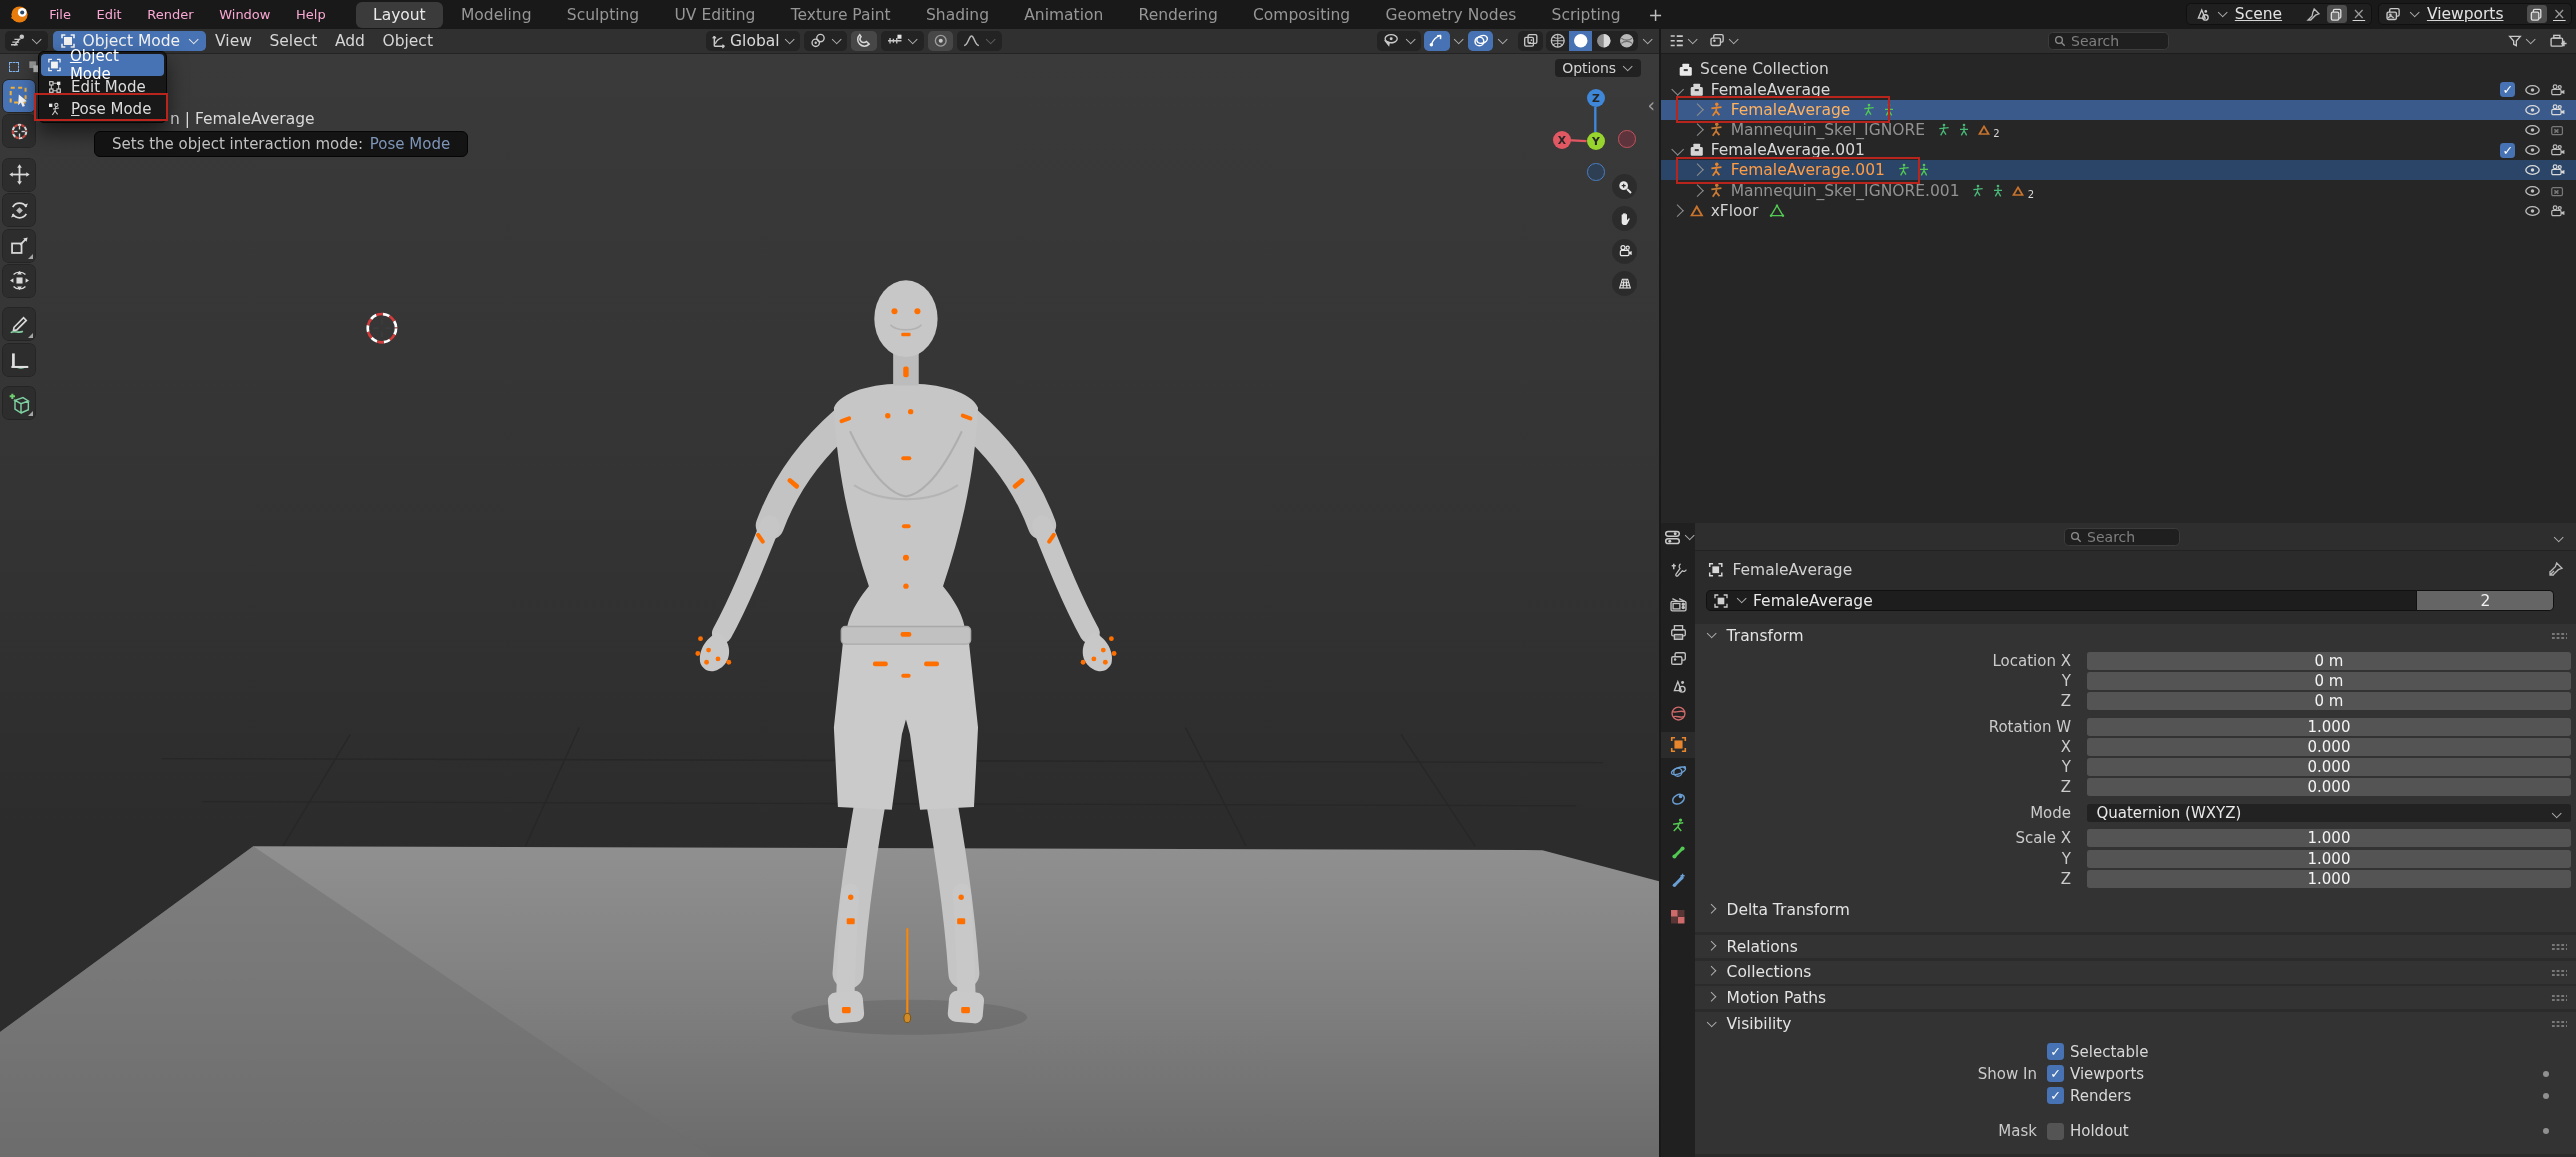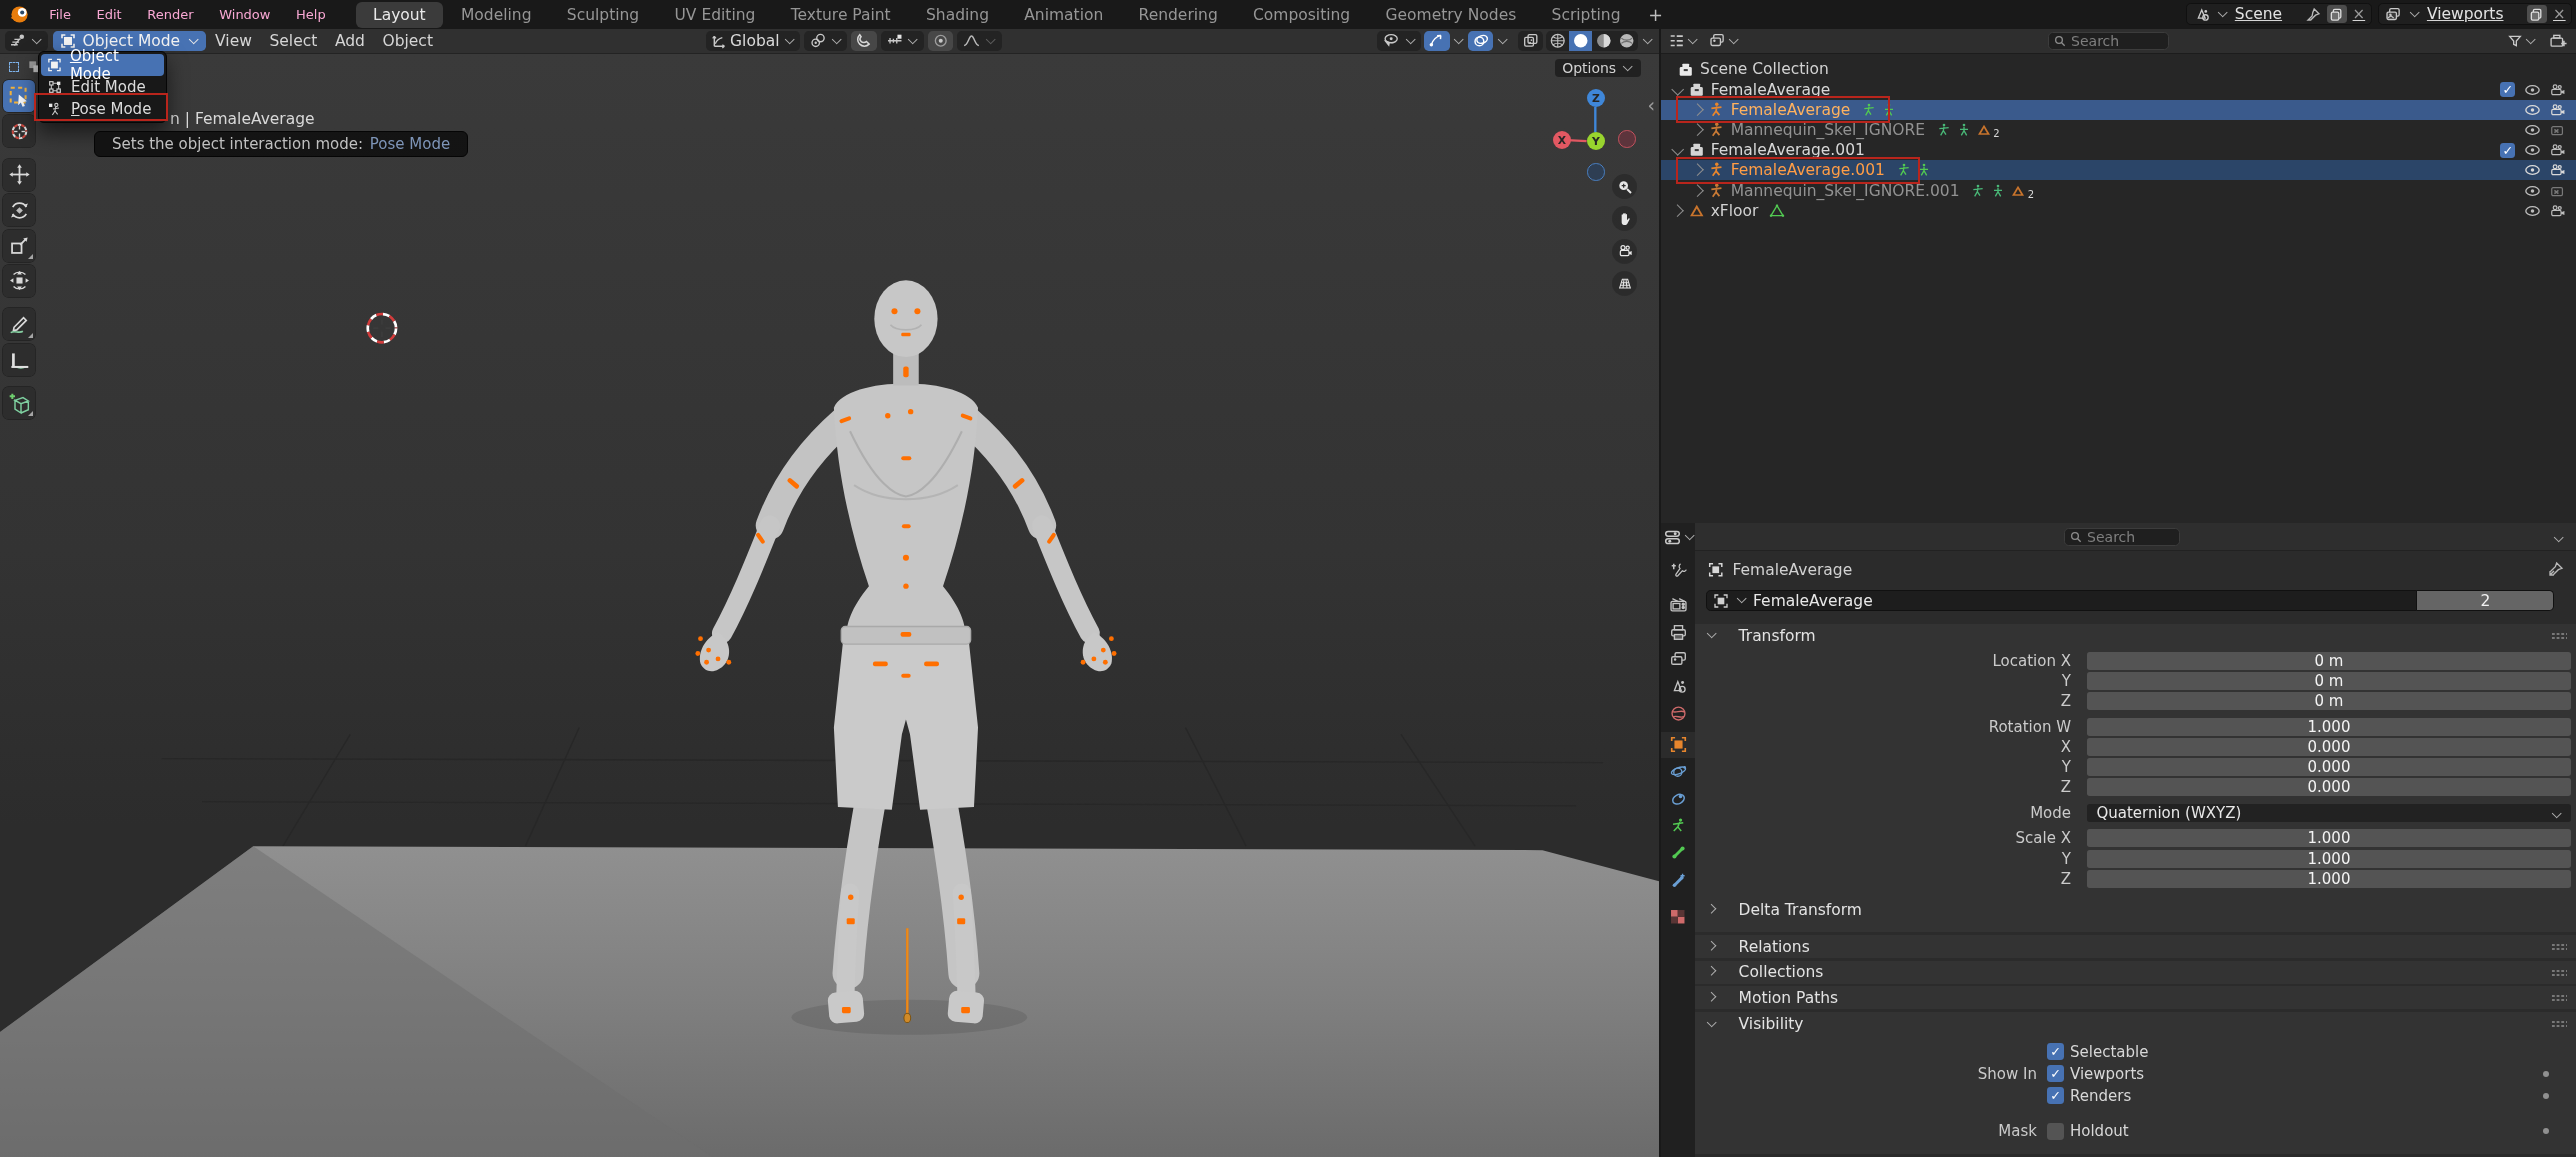--- a/index.html
+++ b/index.html
@@ -143,21 +143,21 @@
   .crumbs .lbl { font-size:15.5px; color:#d2d2d2; }
   .pin { position:absolute; top:38px; right:12px; }
   .name-row { position:absolute; top:67px; left:10.8px; right:21.6px; height:21px; display:flex; }
   .name-field { flex:1; background:#1d1d1d; border-radius:4.7px 0 0 4.7px; display:flex; align-items:center;
                 padding:0 6.7px; gap:5.4px; border:0.7px solid #111; }
   .name-field .lbl { font-size:15.5px; color:#e8e8e8; }
   .users-btn { width:137px; background:#656565; border-radius:0 4.7px 4.7px 0; display:flex; align-items:center;
                justify-content:center; font-size:15.5px; color:#f2f2f2; border:0.7px solid #111; border-left:none; }
   .panels { position:absolute; top:101px; left:0; right:0; }
   .panel { background:#333333; margin-bottom:2.7px; position:relative; }
-  .p-head { height:23px; display:flex; align-items:center; padding-left:10.8px; gap:20px; position:relative; }
+  .p-head { height:23px; display:flex; align-items:center; padding-left:10.8px; gap:8px; position:relative; }
   .p-head .title { font-size:15.5px; color:#e3e3e3; }
   .p-head .grip { position:absolute; right:9.4px; top:8px; }
   .f-row { display:flex; align-items:center; height:19.5px; margin-bottom:0.7px; }
   .f-label { width:392px; text-align:right; padding-right:16px; font-size:15px; color:#cbcbcb; flex:none; }
   .f-field { width:484px; height:18px; background:#545454; border-radius:2.7px; display:flex;
              align-items:center; justify-content:center; font-size:15px; color:#f4f4f4; flex:none; }
   .f-field.dd { background:#222222; justify-content:flex-start; padding:0 9.4px; position:relative; color:#e8e8e8; }
   .f-field.dd .chev { position:absolute; right:8px; top:6px; }
   .f-deco { display:flex; align-items:center; gap:8.8px; margin-left:9.4px; }
   .gap8 { height:5.4px; }

